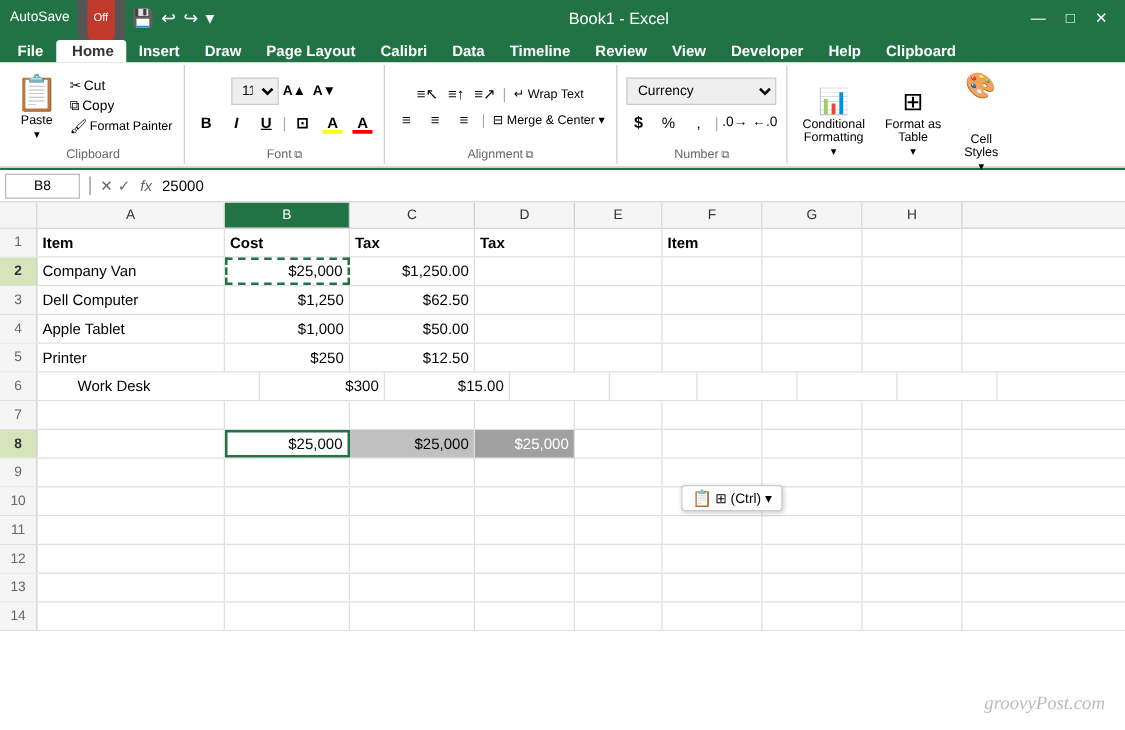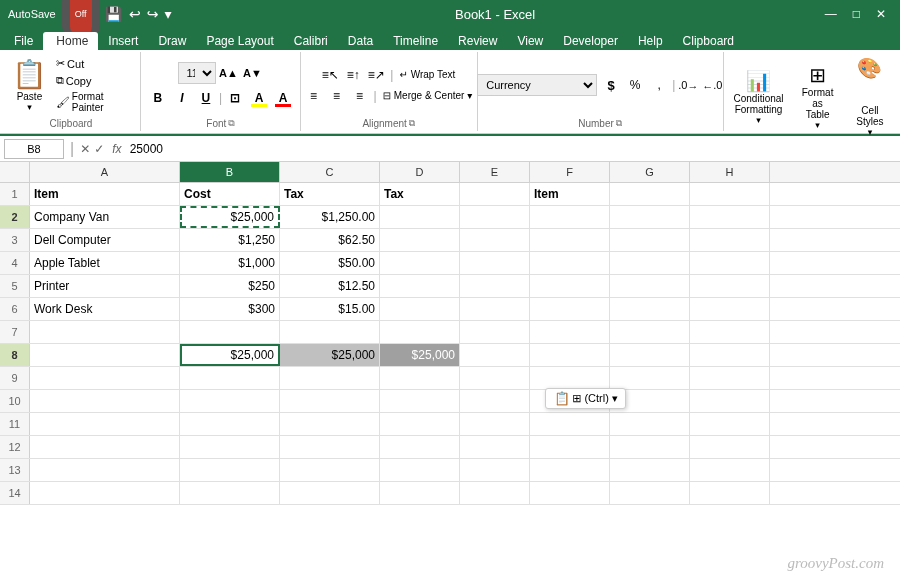--- a/index.html
+++ b/index.html
@@ -26,20 +26,21 @@
       padding: 0 4px;
       height: 22px;
       align-items: flex-end;
     }
     .ribbon-tab {
       color: white;
       padding: 2px 10px;
       font-size: 12px;
       cursor: pointer;
       border-radius: 3px 3px 0 0;
+      font-weight: bold;
     }
     .ribbon-tab.active {
       background: white;
       color: #333;
       padding-left: 13px;
     }
 
     
     #ribbon {
       background: #fff;
@@ -379,21 +380,21 @@
             <button class="align-btn" style="font-size:10px; width:auto; padding:0 3px; white-space:nowrap;">⊟ Merge &amp; Center ▾</button>
           </div>
         </div>
         <div class="ribbon-group-label" style="font-size:10px;color:#666;display:flex;align-items:center;gap:2px;">
           <span>Alignment</span>
           <span style="font-size:9px;">⧉</span>
         </div>
       </div>
 
       <div class="ribbon-group" style="min-width:110px;">
-        <div class="ribbon-group-content" style="display:flex;gap:3px;flex:1;justify-content:center;width:100%;">
+        <div class="ribbon-group-content" style="display:flex;flex-direction:column;gap:3px;flex:1;justify-content:center;width:100%;">
           <div style="display:flex;justify-content:center;">
             <select class="number-format-select" style="width:120px;font-size:11px;height:22px;">
               <option>Currency</option>
             </select>
           </div>
           <div style="display:flex;gap:2px;justify-content:center;align-items:center;">
             <button class="num-btn" style="font-size:13px;font-weight:bold;">$</button>
             <button class="num-btn" style="font-size:12px;">%</button>
             <button class="num-btn" style="font-size:12px;">,</button>
             <span style="color:#aaa;">|</span>
@@ -511,21 +512,21 @@
       <div class="cell col-C right-align" style="width:100px;justify-content:flex-end;">$12.50</div>
       <div class="cell col-D" style="width:80px;"></div>
       <div class="cell col-E" style="width:70px;"></div>
       <div class="cell col-F" style="width:80px;"></div>
       <div class="cell col-G" style="width:80px;"></div>
       <div class="cell col-H" style="width:80px;"></div>
     </div>
 
     <div class="sheet-row">
       <div class="row-num">6</div>
-      <div class="cell col-A" style="width:150px;">Work Desk</div>
+      <div class="cell col-A" style="width:150px;margin-left:28px;">Work Desk</div>
       <div class="cell col-B right-align" style="width:100px;justify-content:flex-end;">$300</div>
       <div class="cell col-C right-align" style="width:100px;justify-content:flex-end;">$15.00</div>
       <div class="cell col-D" style="width:80px;"></div>
       <div class="cell col-E" style="width:70px;"></div>
       <div class="cell col-F" style="width:80px;"></div>
       <div class="cell col-G" style="width:80px;"></div>
       <div class="cell col-H" style="width:80px;"></div>
     </div>
 
     <div class="sheet-row">

